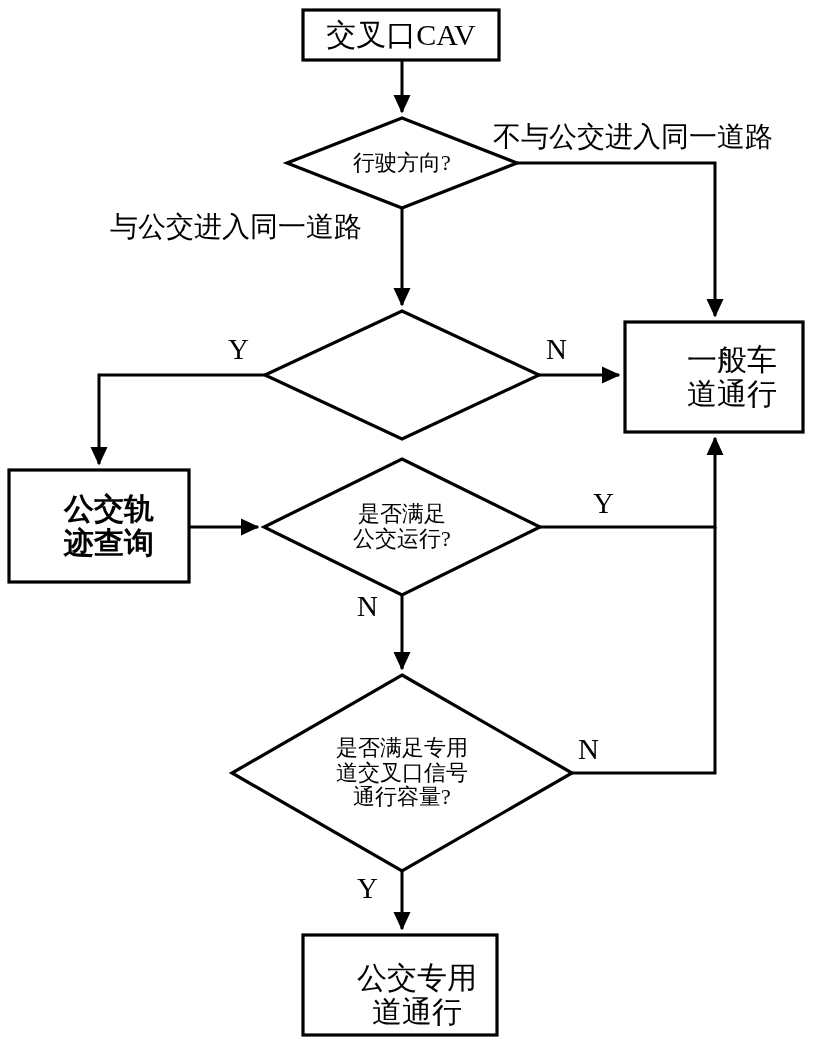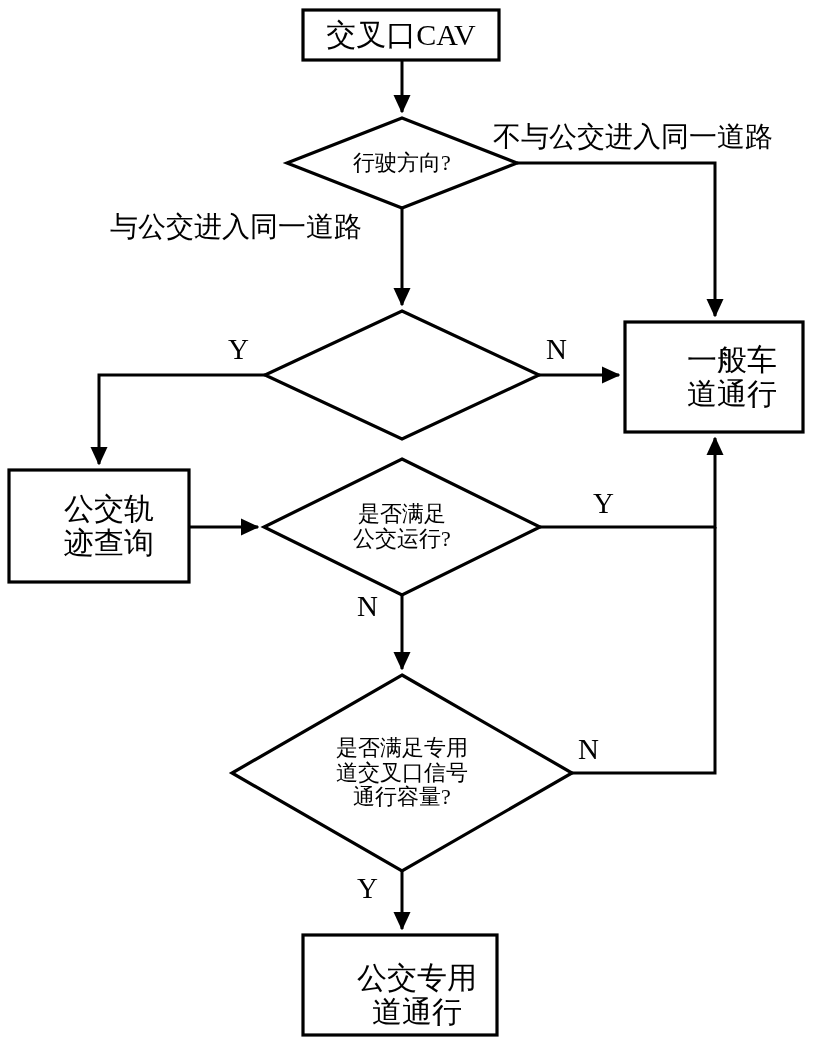--- a/index.html
+++ b/index.html
@@ -111,21 +111,21 @@
   </svg>
 
   <div class="node-text proc-text" style="left:303px; top:10px; width:196px; height:50px;">交叉口CAV</div>
 
   <div class="node-text dec-text" style="left:287px; top:118px; width:230px; height:90px;">行驶方向?</div>
 
 
   <div class="node-text proc-text" style="left:625px; top:322px; width:214px; height:110px;">一般车
 道通行</div>
 
-  <div class="node-text proc-text" style="left:9px; top:470px; width:200px; height:112px;">公交轨
+  <div class="node-text proc-text" style="left:9px; top:470px; width:200px; height:112px;font-weight:bold;">公交轨
 迹查询</div>
 
   <div class="node-text dec-text" style="left:264px; top:459px; width:276px; height:136px;">是否满足
 公交运行?</div>
 
   <div class="node-text dec-text-small" style="left:232px; top:675px; width:340px; height:196px;">是否满足专用
 道交叉口信号
 通行容量?</div>
 
   <div class="node-text proc-text" style="left:320px; top:935px; width:194px; height:120px;">公交专用

